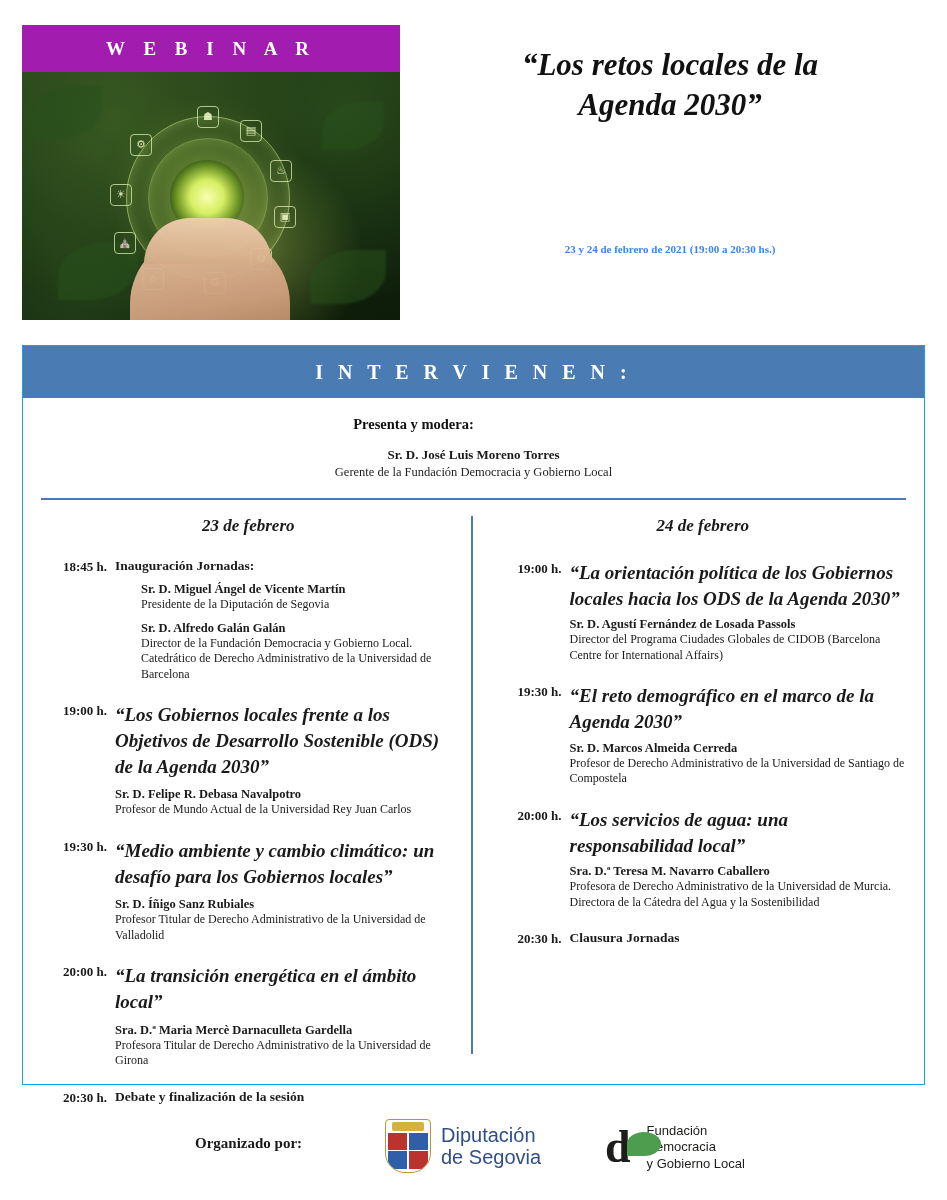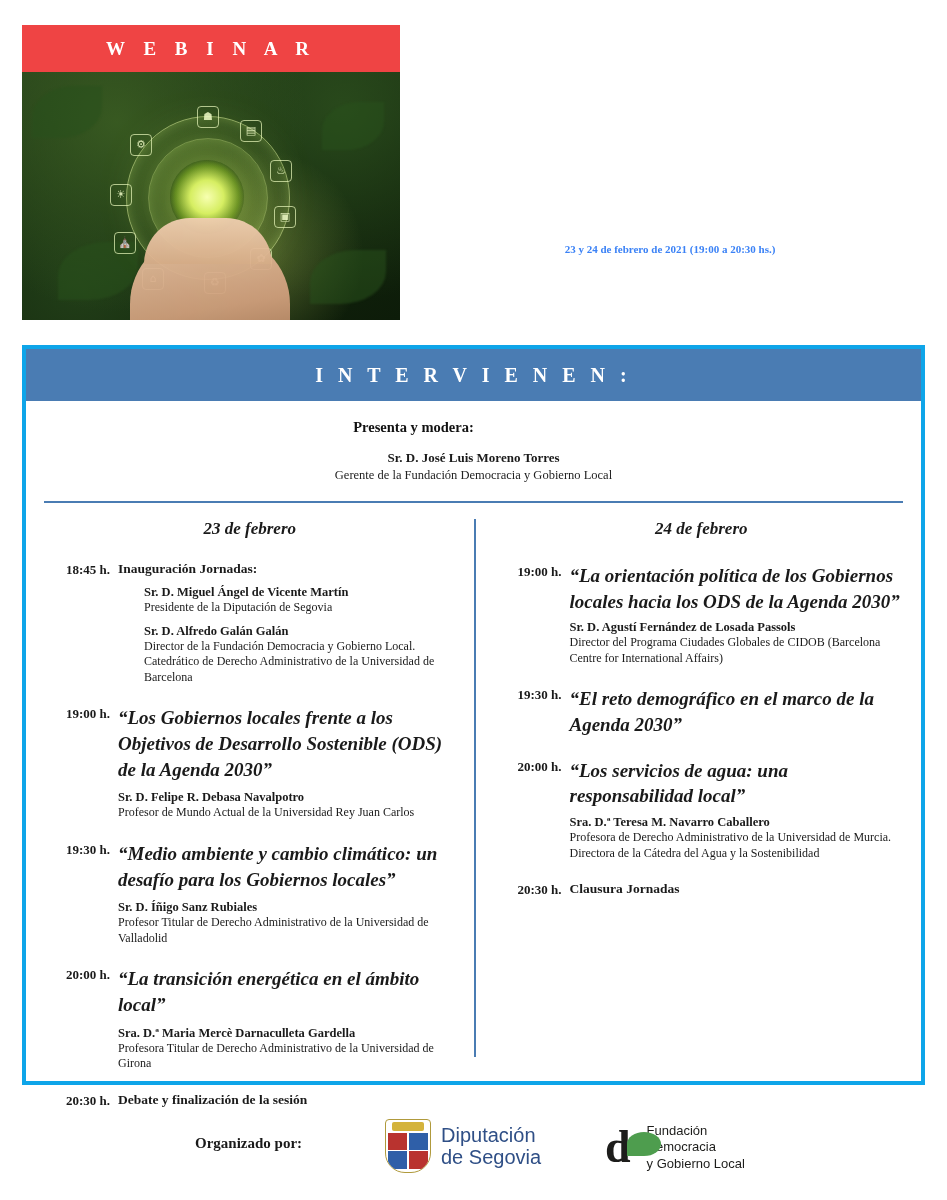--- a/index.html
+++ b/index.html
@@ -24,21 +24,21 @@
   .poster {
     position: absolute;
     left: 22px;
     top: 25px;
     width: 378px;
     height: 295px;
     overflow: hidden;
   }
   .poster-banner {
     height: 47px;
-    background: #ef4444;
+    background: #a21caf;
     display: flex;
     align-items: center;
     justify-content: center;
   }
   .poster-banner span {
     color: #ffffff;
     font-family: "Liberation Serif", serif;
     font-weight: bold;
     font-size: 19px;
     letter-spacing: 7px;
@@ -146,21 +146,21 @@
     font-family: "Liberation Serif", serif;
   }
 
   
   .panel {
     position: absolute;
     left: 22px;
     top: 345px;
     width: 903px;
     height: 740px;
-    border: 4px solid #0ea5e9;
+    border: 1px solid #0ea5e9;
     box-sizing: border-box;
     background: #ffffff;
   }
   .panel-header {
     height: 52px;
     background: #4a7cb3;
     display: flex;
     align-items: center;
     justify-content: center;
   }
@@ -375,20 +375,26 @@
       <div class="icon-dot" style="left:228px; top:176px;">✿</div>
       <div class="icon-dot" style="left:182px; top:200px;">♻</div>
       <div class="icon-dot" style="left:120px; top:196px;">⌂</div>
       <div class="icon-dot" style="left:92px; top:160px;">⛪</div>
       <div class="icon-dot" style="left:88px; top:112px;">☀</div>
       <div class="icon-dot" style="left:108px; top:62px;">⚙</div>
       <div class="hand"></div>
     </div>
   </div>
 
+  <div class="title-block">
+    <div class="main-title">
+      <div>“Los retos locales de la</div>
+      <div>Agenda 2030”</div>
+    </div>
+  </div>
 
   <div class="event-date">23 y 24 de febrero de 2021 (19:00 a 20:30 hs.)</div>
 </div>
 
 <div class="panel">
   <div class="panel-header">
     <span>I N T E R V I E N E N :</span>
   </div>
 
   <div class="presenter">
@@ -472,20 +478,24 @@
             <div class="person-name">Sr. D. Agustí Fernández de Losada Passols</div>
             <div class="person-role">Director del Programa Ciudades Globales de CIDOB (Barcelona Centre for International Affairs)</div>
           </div>
         </div>
       </div>
 
       <div class="slot">
         <div class="slot-time">19:30 h.</div>
         <div class="slot-body">
           <div class="slot-talk">“El reto demográfico en el marco de la Agenda 2030”</div>
+          <div class="person">
+            <div class="person-name">Sr. D. Marcos Almeida Cerreda</div>
+            <div class="person-role">Profesor de Derecho Administrativo de la Universidad de Santiago de Compostela</div>
+          </div>
         </div>
       </div>
 
       <div class="slot">
         <div class="slot-time">20:00 h.</div>
         <div class="slot-body">
           <div class="slot-talk">“Los servicios de agua: una responsabilidad local”</div>
           <div class="person">
             <div class="person-name">Sra. D.ª Teresa M. Navarro Caballero</div>
             <div class="person-role">Profesora de Derecho Administrativo de la Universidad de Murcia. Directora de la Cátedra del Agua y la Sostenibilidad</div>

